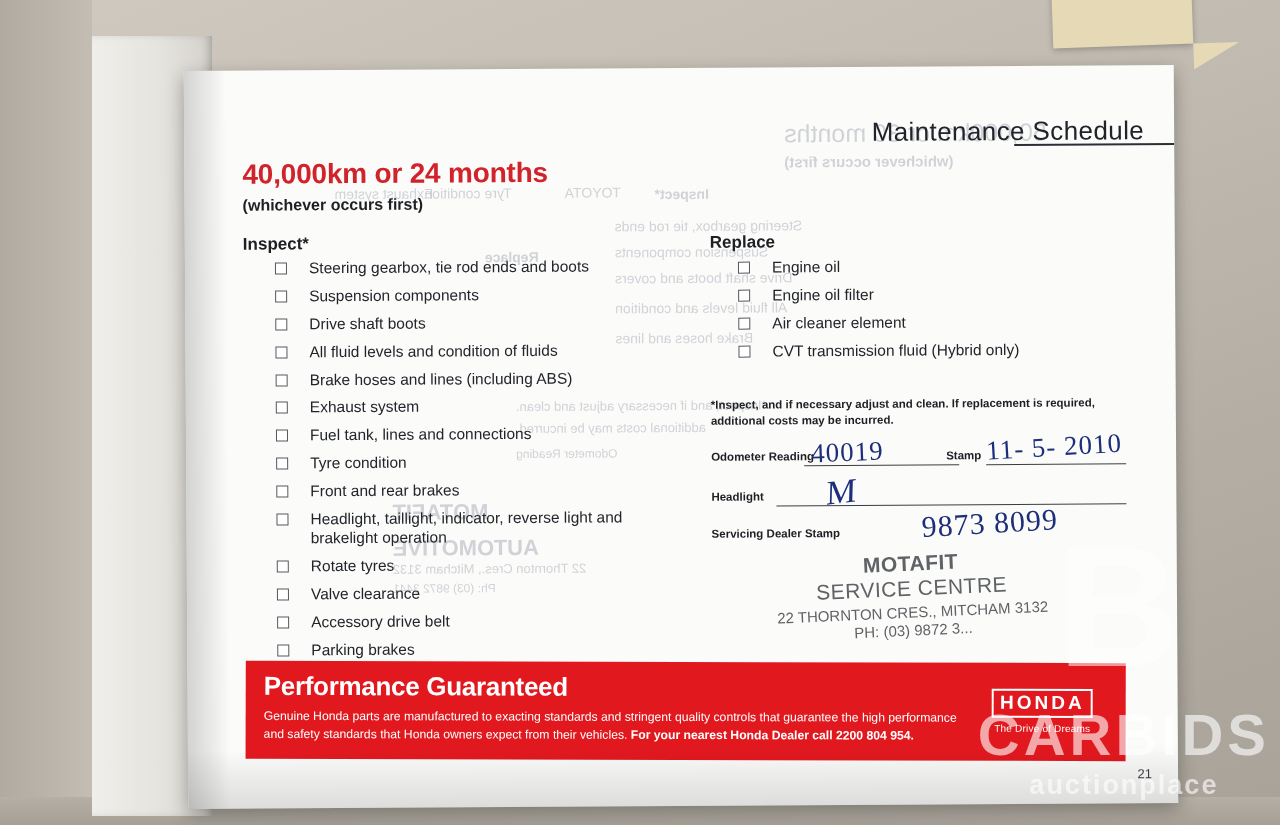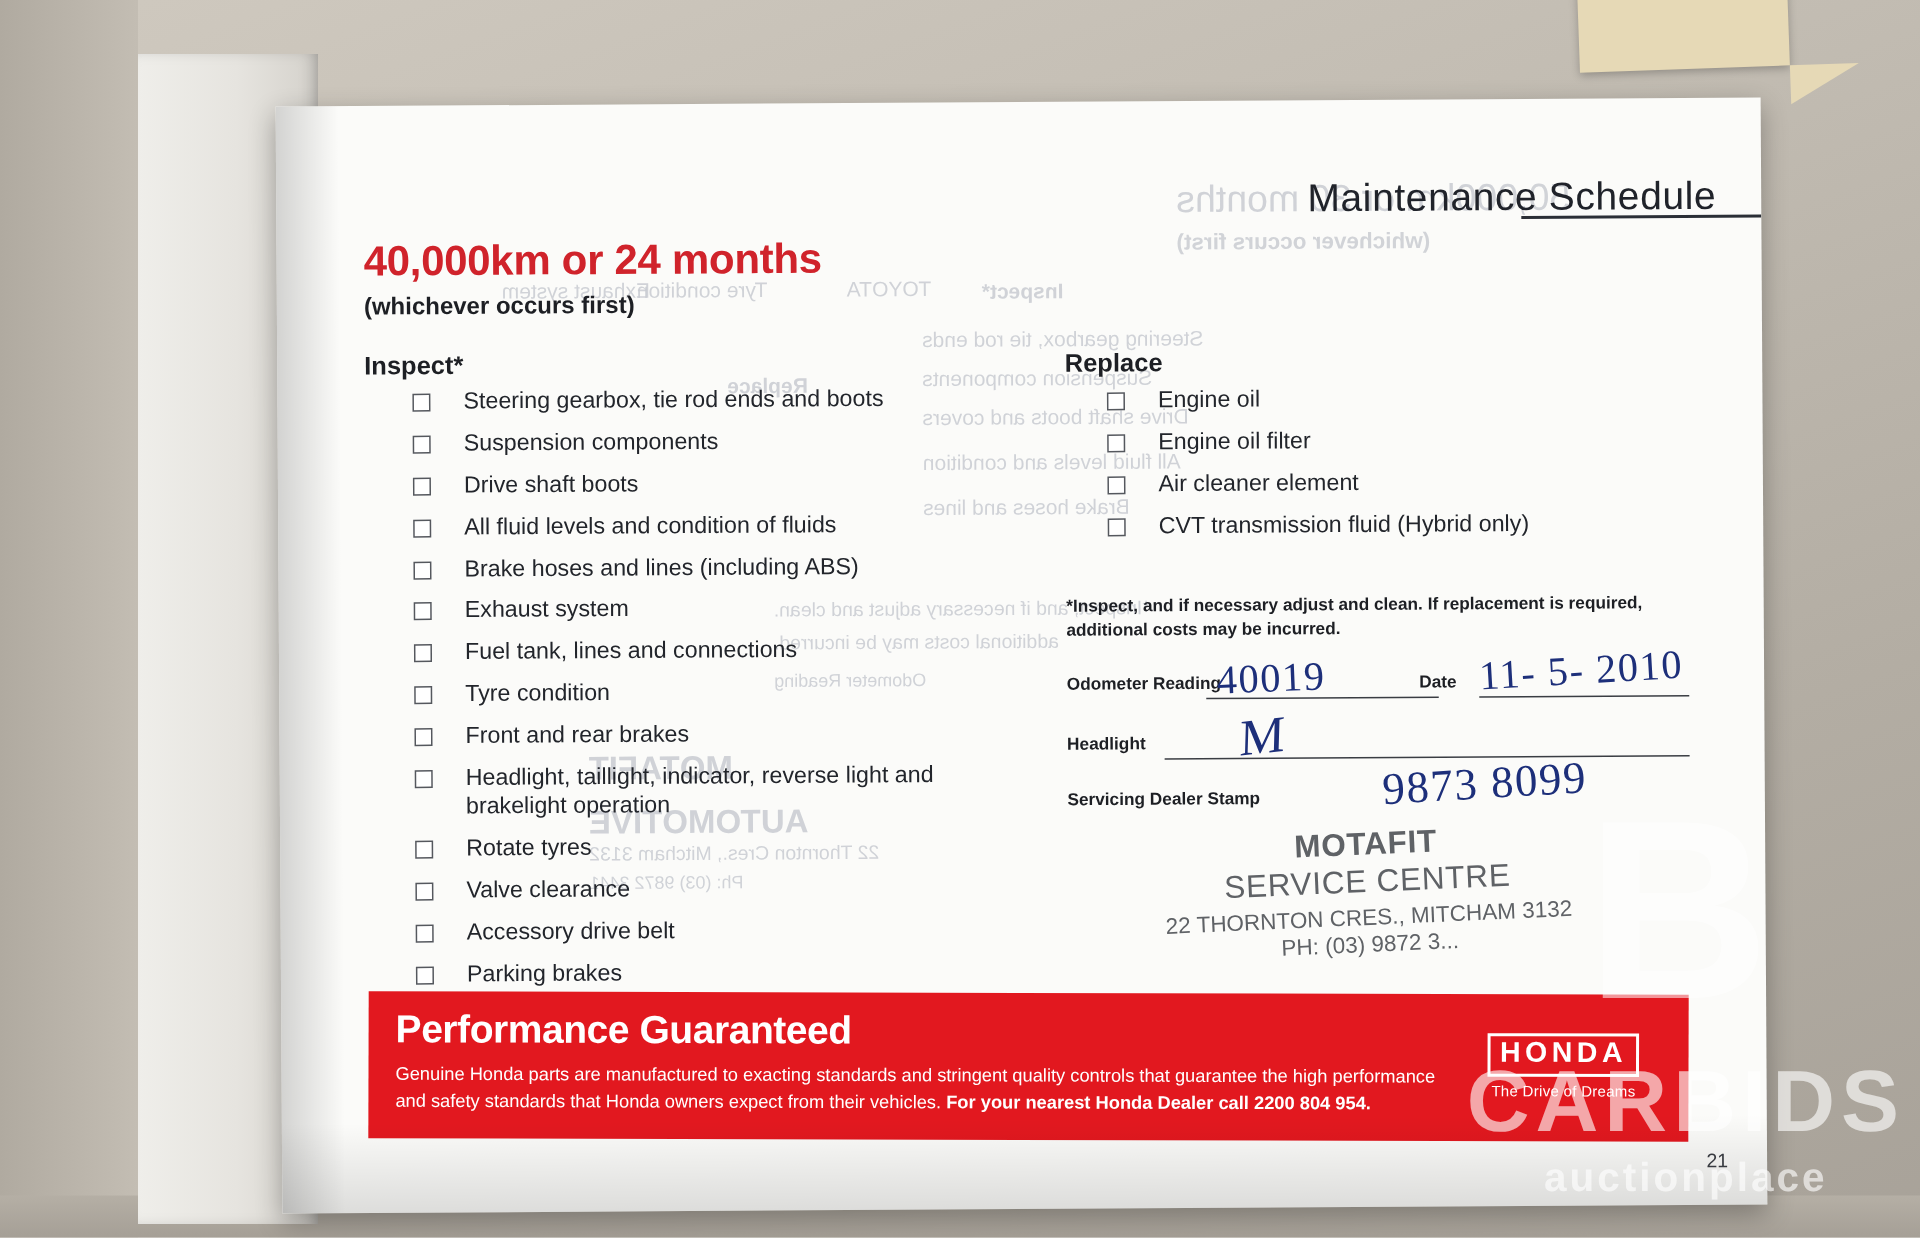--- a/index.html
+++ b/index.html
@@ -330,21 +330,21 @@
         <span class="row-label">CVT transmission fluid (Hybrid only)</span>
       </div>
   </div>
 
   <div class="footnote">*Inspect, and if necessary adjust and clean. If replacement is required, additional costs may be incurred.</div>
 
   <div class="fld fld-odo">Odometer Reading</div>
   <div class="uline ul-odo"></div>
   <div class="ink ink-odo">40019</div>
 
-  <div class="fld fld-date">Date</div>
+  <div class="fld fld-date">Stamp</div>
   <div class="uline ul-date"></div>
   <div class="ink ink-date">11- 5- 2010</div>
 
   <div class="fld fld-sig">Headlight</div>
   <div class="uline ul-sig"></div>
   <div class="ink ink-sig">M</div>
 
   <div class="fld fld-stamp">Servicing Dealer Stamp</div>
   <div class="ink ink-phone">9873 8099</div>
 

